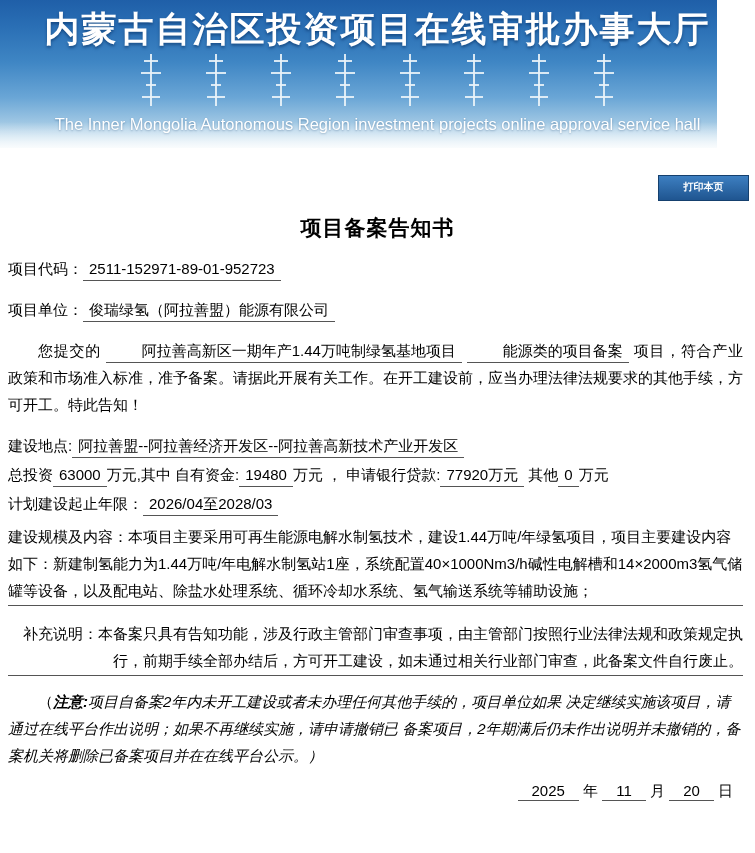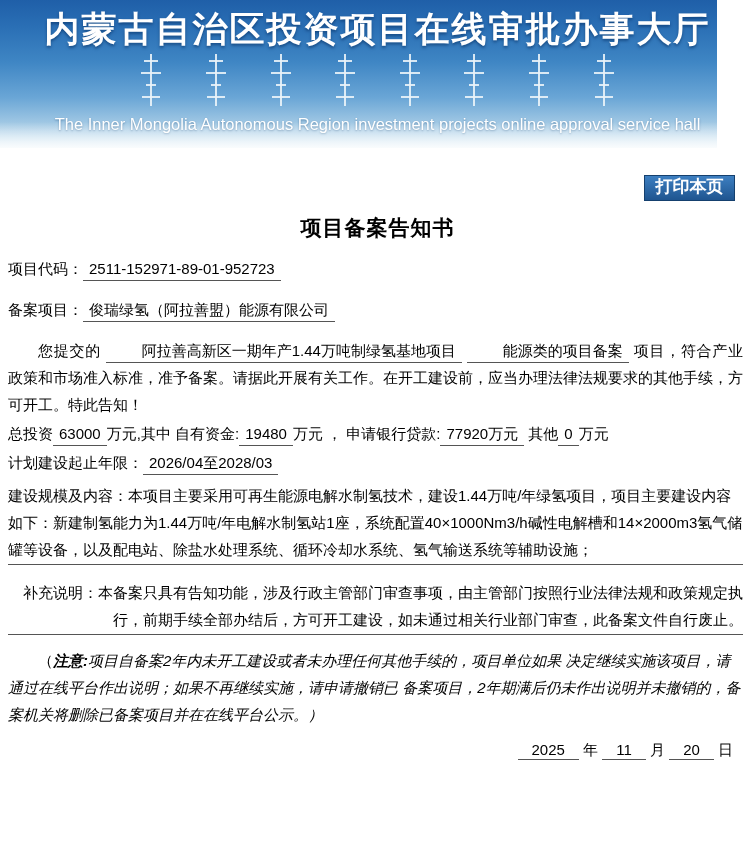--- a/index.html
+++ b/index.html
@@ -94,27 +94,27 @@
     text-align: center;
     font-size: 16.5px;
     color: #ffffff;
     text-shadow: 0 1px 2px rgba(0,50,100,.45);
     white-space: nowrap;
   }
 
   
   .print-btn {
     position: absolute;
-    right: 20px;
+    right: 6px;
     top: 175px;
     width: 89px;
     height: 24px;
     line-height: 22px;
     text-align: center;
-    font-size: 17px;
+    font-size: 10px;
     font-weight: bold;
     color: #ffffff;
     background: linear-gradient(180deg, #3d7fc1 0%, #1f5590 100%);
     border: 1px solid #15406e;
     cursor: pointer;
     user-select: none;
     margin-left: 30px;
   }
 
   
@@ -207,30 +207,33 @@
 
   <div class="doc-title">项目备案告知书</div>
 
   <div class="content">
 
     <div class="row">
       <span class="lbl">项目代码：</span><span class="ul">2511-152971-89-01-952723</span>
     </div>
 
     <div class="row">
-      <span class="lbl">备案项目：</span><span class="ul">俊瑞绿氢（阿拉善盟）能源有限公司</span>
+      <span class="lbl">项目单位：</span><span class="ul">俊瑞绿氢（阿拉善盟）能源有限公司</span>
     </div>
 
     <div class="para indent">
       <span>您提交的</span>
       <span class="ul">阿拉善高新区一期年产1.44万吨制绿氢基地项目</span>
       <span class="ul">能源类的项目备案</span>
       <span>项目，符合产业政策和市场准入标准，准予备案。请据此开展有关工作。在开工建设前，应当办理法律法规要求的其他手续，方可开工。特此告知！</span>
     </div>
 
+    <div class="row">
+      <span class="lbl">建设地点:</span><span class="ul">阿拉善盟--阿拉善经济开发区--阿拉善高新技术产业开发区</span>
+    </div>
 
     <div class="row" style="margin-top:2px;">
       <span class="lbl">总投资</span><span class="ul">63000</span><span>万元,其中</span>
       <span class="lbl">自有资金:</span><span class="ul">19480</span><span>万元 ，</span>
       <span class="lbl">申请银行贷款:</span><span class="ul">77920万元</span>
       <span class="lbl">其他</span><span class="ul">0</span><span>万元</span>
     </div>
 
     <div class="row" style="margin-top:2px;">
       <span class="lbl">计划建设起止年限：</span><span class="ul">2026/04至2028/03</span>

